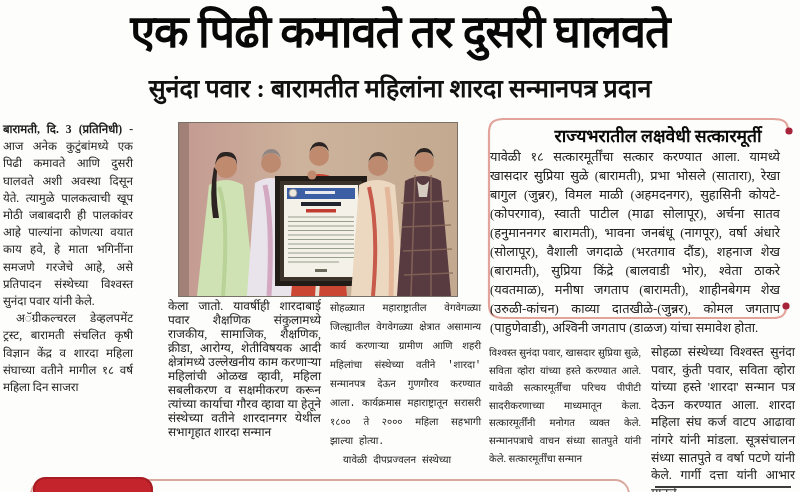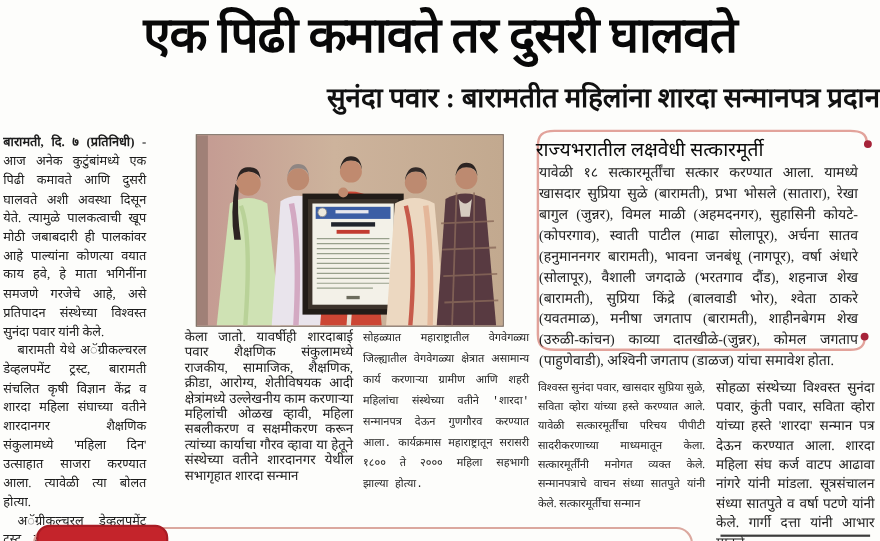--- a/index.html
+++ b/index.html
@@ -7,42 +7,42 @@
   .page {
     position:relative; width:800px; height:492px; overflow:hidden;
     background:#fdfdfb; font-family:"Liberation Serif", serif; color:#1c1c1c;
   }
   .headline {
     position:absolute; left:0; top:4px; width:800px; text-align:center;
     font-size:45px; font-weight:bold; color:#080808; line-height:1.25;
     letter-spacing:-1px; white-space:nowrap;
   }
   .subheadline {
-    position:absolute; left:0; top:70px; width:800px; text-align:right;
+    position:absolute; left:0; top:70px; width:800px; text-align:center;
     font-size:25px; font-weight:600; color:#111; white-space:nowrap;
   }
   .col { position:absolute; text-align:justify; }
   .col p { margin:0; }
   .col p + p { text-indent:13px; }
   .col-1 { left:3px; top:121px; width:130px; font-size:11.6px; line-height:17.2px; }
   .col-2 { left:168px; top:299px; width:153px; font-size:12px; line-height:14px; }
   .col-3 { left:330px; top:299px; width:151px; font-size:10px; line-height:19px;font-family:Liberation Mono, monospace; }
   .col-4 { left:489px; top:344px; width:152px; font-size:10px; line-height:17.6px; }
   .col-5 { left:651px; top:344px; width:144px; font-size:12.3px; line-height:17.6px; }
   .dateline { font-weight:bold; }
   .photo {
     position:absolute; left:178px; top:122px; width:280px; height:175px;
     border:1px solid #7a7066; background:#c8ab9d;
   }
   .photo svg { display:block; }
   .hbox { position:absolute; left:485px; top:114px; width:315px; height:212px; }
   .hbox-border { position:absolute; left:0; top:0; }
   .hbox-title {
-    position:absolute; left:2px; top:9px; width:286px; text-align:left;
-    font-size:17.5px; font-weight:normal; color:#0a0a0a;
+    position:absolute; left:30px; top:9px; width:286px; text-align:center;
+    font-size:17.5px; font-weight:bold; color:#0a0a0a;
   }
   .hbox-body {
     position:absolute; left:5px; top:34px; width:290px;
     font-size:12.8px; line-height:19px; text-align:justify; color:#222;
   }
   .bottom-outline {
     position:absolute; left:30px; top:479px; width:600px; height:30px;
     border:2px solid #dba89f; border-radius:16px;
   }
   .bottom-tab {
@@ -55,22 +55,21 @@
 </style>
 </head>
 <body>
 
 <div class="page">
 
   <h1 class="headline">एक पिढी कमावते तर दुसरी घालवते</h1>
   <div class="subheadline">सुनंदा पवार : बारामतीत महिलांना शारदा सन्मानपत्र प्रदान</div>
 
   <div class="col col-1">
-    <p><span class="dateline">बारामती, दि. ७ (प्रतिनिधी) -</span><span> आज अनेक कुटुंबांमध्ये एक पिढी कमावते आणि दुसरी घालवते अशी अवस्था दिसून येते. त्यामुळे पालकत्वाची खूप मोठी जबाबदारी ही पालकांवर आहे पाल्यांना कोणत्या वयात काय हवे, हे माता भगिनींना समजणे गरजेचे आहे, असे प्रतिपादन संस्थेच्या विश्वस्त सुनंदा पवार यांनी केले.</span></p>
-    <p>बारामती येथे अॅग्रीकल्चरल डेव्हलपमेंट ट्रस्ट, बारामती संचलित कृषी विज्ञान केंद्र व शारदा महिला संघाच्या वतीने शारदानगर शैक्षणिक संकुलामध्ये 'महिला दिन' उत्साहात साजरा करण्यात आला. त्यावेळी त्या बोलत होत्या.</p>
+    <p><span class="dateline">बारामती, दि. 3 (प्रतिनिधी) -</span><span> आज अनेक कुटुंबांमध्ये एक पिढी कमावते आणि दुसरी घालवते अशी अवस्था दिसून येते. त्यामुळे पालकत्वाची खूप मोठी जबाबदारी ही पालकांवर आहे पाल्यांना कोणत्या वयात काय हवे, हे माता भगिनींना समजणे गरजेचे आहे, असे प्रतिपादन संस्थेच्या विश्वस्त सुनंदा पवार यांनी केले.</span></p>
     <p>अॅग्रीकल्चरल डेव्हलपमेंट ट्रस्ट, बारामती संचलित कृषी विज्ञान केंद्र व शारदा महिला संघाच्या वतीने मागील १८ वर्ष महिला दिन साजरा</p>
   </div>
 
   <div class="photo">
     <svg width="278" height="173" viewBox="0 0 278 173">
       <defs>
         <linearGradient id="wall" x1="0" y1="0" x2="1" y2="0">
           <stop offset="0" stop-color="#c49a92"></stop>
           <stop offset="0.45" stop-color="#cdb39c"></stop>
           <stop offset="1" stop-color="#c2a98f"></stop>
@@ -162,20 +161,21 @@
     <div class="hbox-title">राज्यभरातील लक्षवेधी सत्कारमूर्ती</div>
     <div class="hbox-body">यावेळी १८ सत्कारमूर्तींचा सत्कार करण्यात आला. यामध्ये खासदार सुप्रिया सुळे (बारामती), प्रभा भोसले (सातारा), रेखा बागुल (जुन्नर), विमल माळी (अहमदनगर), सुहासिनी कोयटे-(कोपरगाव), स्वाती पाटील (माढा सोलापूर), अर्चना सातव (हनुमाननगर बारामती), भावना जनबंधू (नागपूर), वर्षा अंधारे (सोलापूर), वैशाली जगदाळे (भरतगाव दौंड), शहनाज शेख (बारामती), सुप्रिया किंद्रे (बालवाडी भोर), श्वेता ठाकरे (यवतमाळ), मनीषा जगताप (बारामती), शाहीनबेगम शेख (उरुळी-कांचन) काव्या दातखीळे-(जुन्नर), कोमल जगताप (पाहुणेवाडी), अश्विनी जगताप (डाळज) यांचा समावेश होता.</div>
   </div>
 
   <div class="col col-2">
     <p>केला जातो. यावर्षीही शारदाबाई पवार शैक्षणिक संकुलामध्ये राजकीय, सामाजिक, शैक्षणिक, क्रीडा, आरोग्य, शेतीविषयक आदी क्षेत्रांमध्ये उल्लेखनीय काम करणाऱ्या महिलांची ओळख व्हावी, महिला सबलीकरण व सक्षमीकरण करून त्यांच्या कार्याचा गौरव व्हावा या हेतूने संस्थेच्या वतीने शारदानगर येथील सभागृहात शारदा सन्मान</p>
   </div>
 
   <div class="col col-3">
     <p>सोहळ्यात महाराष्ट्रातील वेगवेगळ्या जिल्ह्यातील वेगवेगळ्या क्षेत्रात असामान्य कार्य करणाऱ्या ग्रामीण आणि शहरी महिलांचा संस्थेच्या वतीने 'शारदा' सन्मानपत्र देऊन गुणगौरव करण्यात आला. कार्यक्रमास महाराष्ट्रातून सरासरी १८०० ते २००० महिला सहभागी झाल्या होत्या.</p>
+    <p>यावेळी दीपप्रज्वलन संस्थेच्या</p>
   </div>
 
   <div class="col col-4">
     <p>विश्वस्त सुनंदा पवार, खासदार सुप्रिया सुळे, सविता व्होरा यांच्या हस्ते करण्यात आले. यावेळी सत्कारमूर्तींचा परिचय पीपीटी सादरीकरणाच्या माध्यमातून केला. सत्कारमूर्तींनी मनोगत व्यक्त केले. सन्मानपत्राचे वाचन संध्या सातपुते यांनी केले. सत्कारमूर्तींचा सन्मान</p>
   </div>
 
   <div class="col col-5">
     <p>सोहळा संस्थेच्या विश्वस्त सुनंदा पवार, कुंती पवार, सविता व्होरा यांच्या हस्ते 'शारदा' सन्मान पत्र देऊन करण्यात आला. शारदा महिला संघ कर्ज वाटप आढावा नांगरे यांनी मांडला. सूत्रसंचालन संध्या सातपुते व वर्षा पटणे यांनी केले. गार्गी दत्ता यांनी आभार मानले.</p>
   </div>
 

